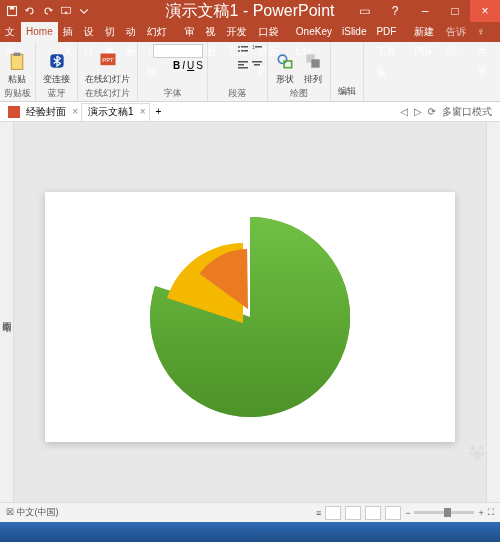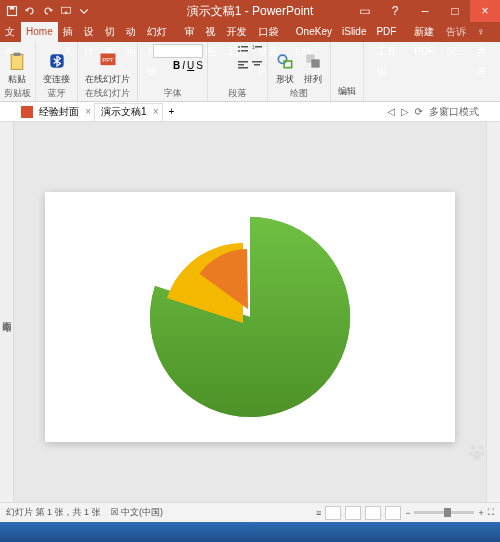--- a/index.html
+++ b/index.html
@@ -1,40 +1,40 @@
 <!DOCTYPE html>
 <html><head>
 <meta charset="utf-8">
 <style>
 * { margin: 0; padding: 0; box-sizing: border-box; font-family: "Microsoft YaHei", sans-serif; }
 body { width: 500px; height: 542px; background: #fff; overflow: hidden; font-size: 10px; }
 
 .titlebar { height: 22px; background: #b7472a; color: #fff; display: flex; align-items: center; position: relative; }
 .qat { display: flex; gap: 6px; padding-left: 6px; align-items: center; }
 .qat-icon { width: 12px; height: 12px; opacity: 0.9; }
-.win-title { position: absolute; left: 50%; transform: translateX(-50%); font-size: 12px; }
+.win-title { position: absolute; left: 50%; transform: translateX(-50%); font-size: 16px; }
 .win-controls { position: absolute; right: 0; display: flex; }
 .win-btn { width: 30px; height: 22px; display: flex; align-items: center; justify-content: center; font-size: 12px; }
 .win-btn.danger { background: #e8573f; }
 
 .menubar { height: 20px; background: #b7472a; color: #fff; display: flex; align-items: center; font-size: 10px; }
 .menu-item { padding: 0 5px; height: 20px; line-height: 20px; }
 .menu-item.active { background: #f3f3f3; color: #b7472a; }
 .share { margin-left: auto; padding-right: 6px; }
 
 .ribbon { height: 60px; background: #f3f3f3; border-bottom: 1px solid #d4d4d4; display: flex; }
 .ribbon-group { border-right: 1px solid #e0e0e0; padding: 2px 4px; display: flex; flex-direction: column; }
 .ribbon-group-inner { flex: 1; display: flex; gap: 2px; align-items: flex-end; }
 .ribbon-group-label { font-size: 9px; color: #666; text-align: center; height: 12px; line-height: 12px; }
 .ribbon-btn { display: flex; flex-direction: column; align-items: center; padding: 1px 3px; font-size: 9px; color: #444; }
 .ribbon-icon { width: 20px; height: 20px; margin-bottom: 2px; }
 .ribbon-icon-sm { width: 12px; height: 12px; }
 .ribbon-mini-row { display: flex; gap: 2px; }
 
-.doc-tabs { height: 20px; background: #fff; border-bottom: 1px solid #ddd; display: flex; align-items: center; padding: 0 21px; font-size: 10px; }
+.doc-tabs { height: 20px; background: #fff; border-bottom: 1px solid #ddd; display: flex; align-items: center; padding: 0 8px; font-size: 10px; }
 .doc-tab { padding: 0 15px 0 6px; height: 18px; line-height: 18px; display:flex; align-items:center; gap:4px; position:relative; }
 .doc-tab.active { background: #fff; border: 1px solid #ddd; border-bottom: none; }
 .doc-close { position:absolute; right:3px; font-size:10px; color:#888;}
 .doc-tools { margin-left: auto; display: flex; gap: 6px; align-items: center; color: #666; }
 
 .workspace { height: 380px; background: #e8e8e8; display: flex; position: relative; }
 .side-panel { width: 14px; background: #f0f0f0; border-right: 1px solid #ddd; display: flex; flex-direction: column; align-items: center; padding-top: 6px; font-size:9px; writing-mode: vertical-rl; color: #666; }
 .slide-area { flex: 1; display: flex; align-items: center; justify-content: center; position: relative; }
 .slide { width: 410px; height: 250px; background: #fff; box-shadow: 0 2px 8px rgba(0,0,0,.2); display:flex; align-items:center; justify-content:center; margin-top:10px;}
 .chart { width: 220px; height: 220px; position: relative; }
@@ -266,21 +266,20 @@
         <circle cx="7" cy="7" r="3" fill="#ccc"></circle>
         <circle cx="17" cy="7" r="3" fill="#ccc"></circle>
         <circle cx="5" cy="14" r="2.5" fill="#ccc"></circle>
         <circle cx="19" cy="14" r="2.5" fill="#ccc"></circle>
         <ellipse cx="12" cy="16" rx="5" ry="6" fill="#ccc"></ellipse>
       </svg>
   </div>
 </div>
 
 <div class="statusbar">
-  <span>幻灯片 第 1 张，共 1 张</span>
   <span>☒ <span>中文(中国)</span></span>
   <div class="status-right">
     <span>≡</span>
     <div class="view-btn"></div>
     <div class="view-btn"></div>
     <div class="view-btn"></div>
     <div class="view-btn"></div>
     <span>−</span>
     <div class="zoom-slider"></div>
     <span>+</span>

